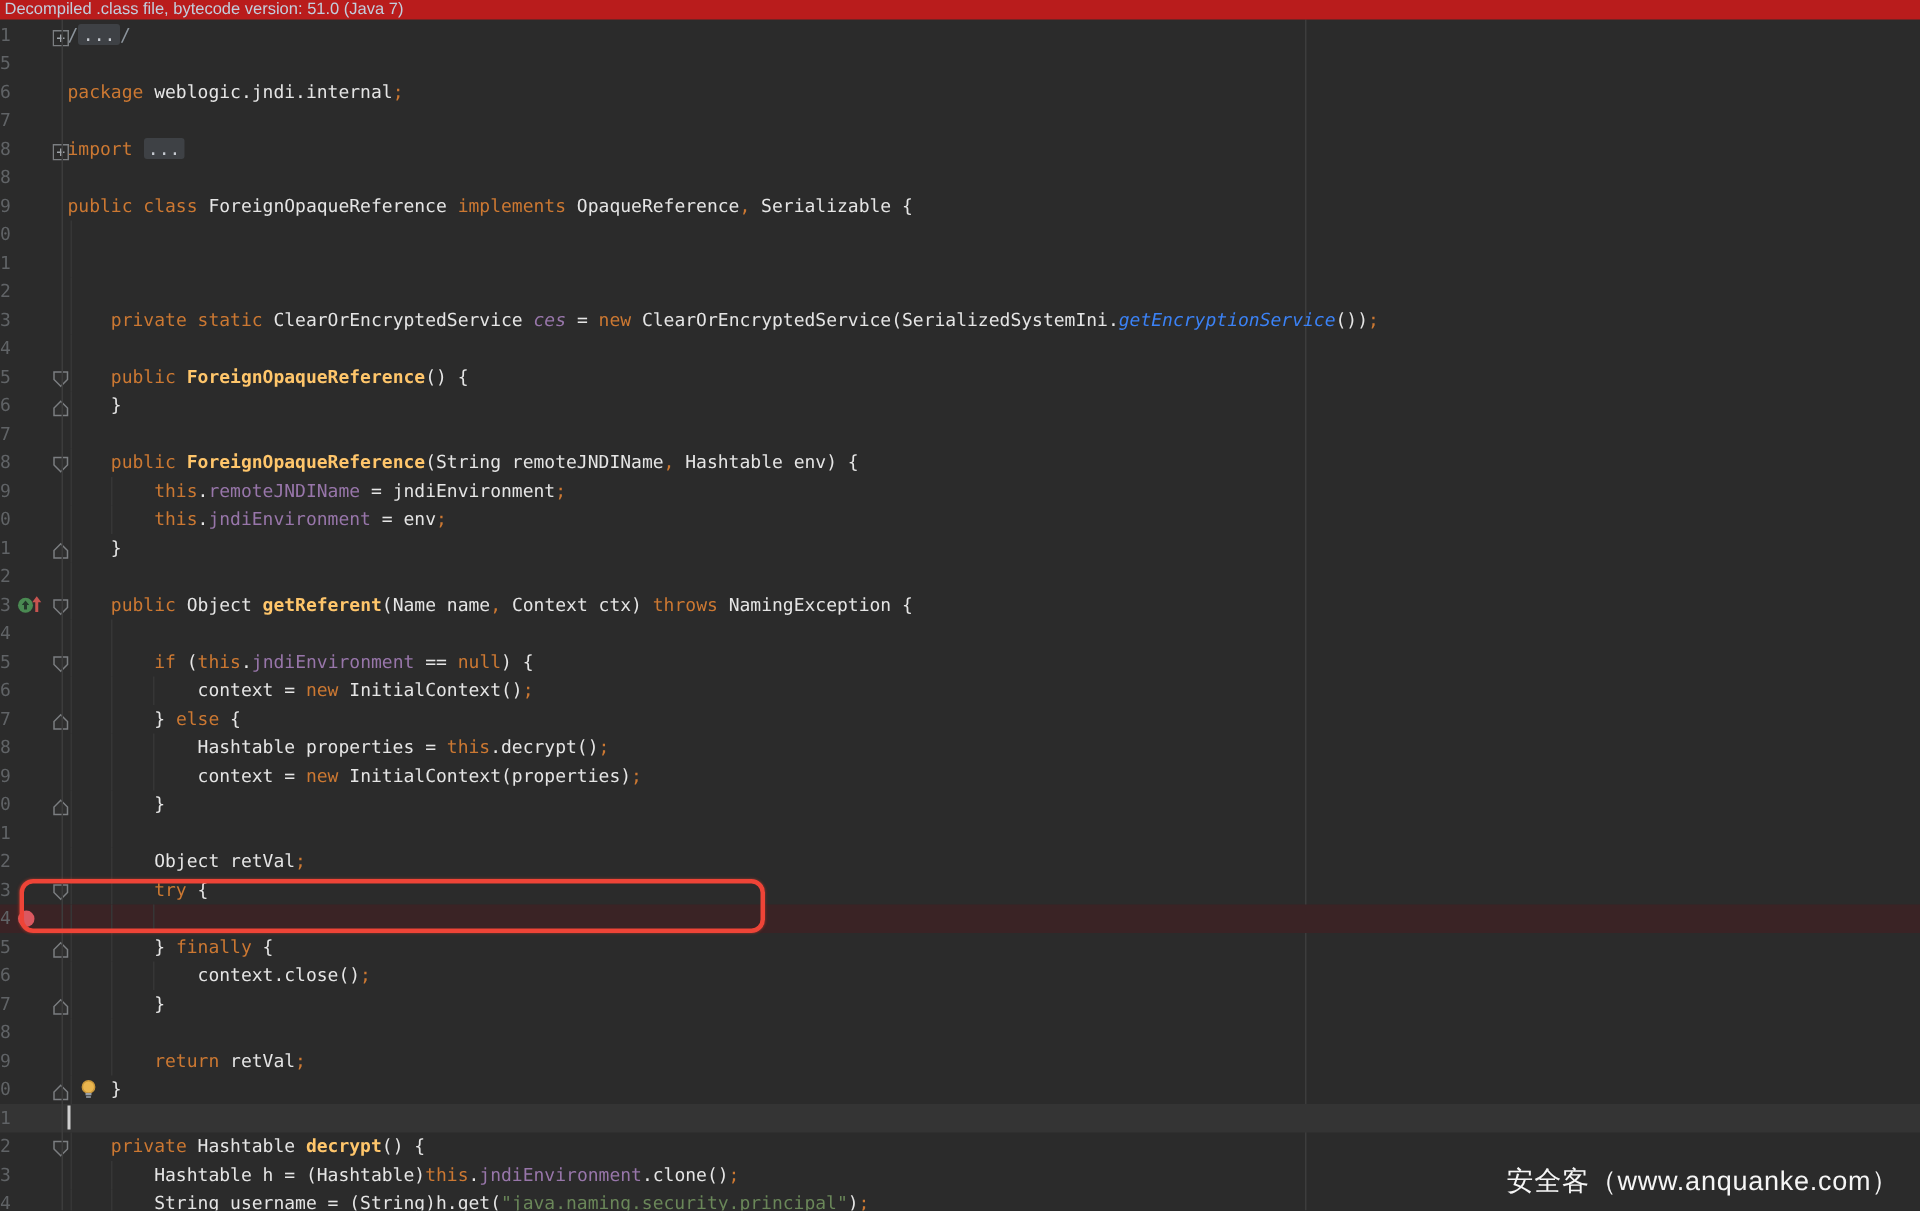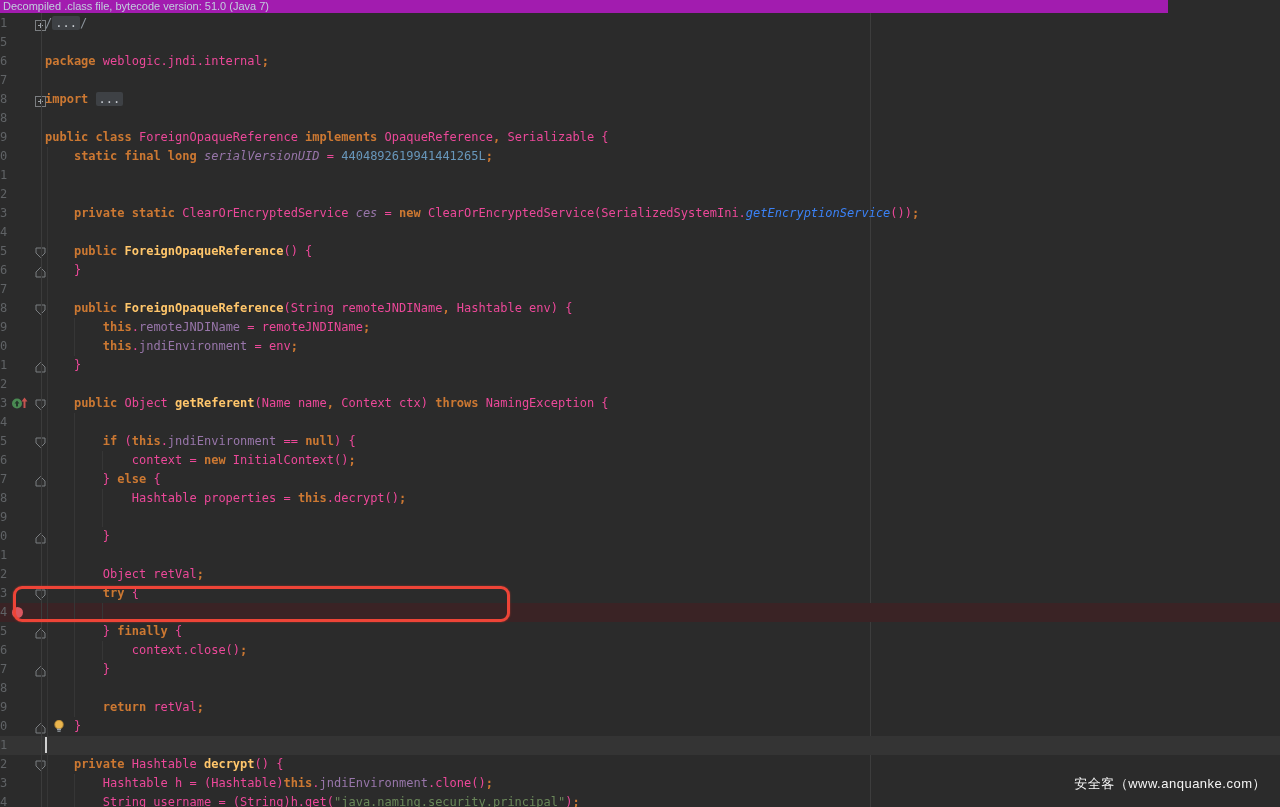--- a/index.html
+++ b/index.html
@@ -4,22 +4,22 @@
 <style>
   html,body{margin:0;padding:0;}
   body{
     width:1280px;height:807px;overflow:hidden;
     background:#2b2b2b;
     font-family:"DejaVu Sans Mono",monospace;
     position:relative;
   }
   
   .banner{
-    position:absolute;left:0;top:0;width:1168px;height:13px;
-    background:#a21caf;color:#c2cedd;
+    position:absolute;left:0;top:0;width:1280px;height:13px;
+    background:#b91c1c;color:#c2cedd;
     font-family:"Liberation Sans",sans-serif;
     font-size:11px;line-height:13px;padding-left:3px;box-sizing:border-box;
     z-index:5;
   }
   .editor{position:absolute;left:0;top:13px;width:1280px;height:794px;}
   
   .gutter-sep{position:absolute;left:41px;top:0;bottom:0;width:1px;background:#3c3c3c;z-index:3;}
   .margin-guide{position:absolute;left:870px;top:0;bottom:0;width:1px;background:#3d3d3d;z-index:1;}
 
   .rows{position:absolute;left:0;top:1px;width:1280px;z-index:2;}
@@ -29,40 +29,40 @@
 
   .ln{position:absolute;left:0;top:0;color:#606366;}
   .gicon{position:absolute;left:11px;top:3px;z-index:4;}
   .fold{position:absolute;left:35px;top:4px;z-index:4;}
   .bulb{position:absolute;left:53px;top:3px;z-index:4;}
   .code{position:absolute;left:45px;top:0;white-space:pre;color:#a9b7c6;}
   .guide{position:absolute;top:0;height:19px;width:1px;background:#363636;}
   .caret-bar{position:absolute;left:45px;top:1px;width:2px;height:16px;background:#d0d0d0;z-index:4;}
 
   
-  .tk-kw{color:#cc7832;font-weight:bold;}
-  .tk-def{color:#ec4899;}
+  .tk-kw{color:#cc7832;}
+  .tk-def{color:#e5e5e5;}
   .tk-field{color:#9876aa;}
   .tk-sfield{color:#9876aa;font-style:italic;}
   .tk-num{color:#6897bb;}
   .tk-str{color:#6a8759;}
   .tk-mdecl{color:#ffc66b;font-weight:bold;}
   .tk-smcall{color:#3b82f6;font-style:italic;}
   .tk-cmt{color:#8c949c;}
   .tk-box{color:#c7cbd1;background:#3e4145;border-radius:2px;padding:0 3px;}
 
   
   .red-box{
     position:absolute;left:13px;top:573px;width:491px;height:30px;
     border:3px solid #ee4437;border-radius:9px;z-index:10;
     box-shadow:0 0 2px rgba(232,67,47,.6);
   }
   .watermark{
     position:absolute;right:14px;top:762px;z-index:11;
-    color:#f5f5f5;font-size:13px;letter-spacing:.5px;
+    color:#f5f5f5;font-size:18px;letter-spacing:.5px;
     font-family:"Liberation Sans",sans-serif;
   }
 </style>
 </head>
 <body>
 
 <div class="banner">Decompiled .class file, bytecode version: 51.0 (Java 7)</div>
 
 <div class="editor">
   <div class="margin-guide"></div>
@@ -99,21 +99,20 @@
         <span class="ln">8</span>
         <span class="code"></span>
       </div>
       <div class="row">
         <span class="ln">9</span>
         <span class="code"><span class="tk-kw">public class </span><span class="tk-def">ForeignOpaqueReference </span><span class="tk-kw">implements </span><span class="tk-def">OpaqueReference</span><span class="tk-kw">,</span><span class="tk-def"> Serializable {</span></span>
       </div>
       <div class="row">
         <div class="guide" style="left: 47px;"></div>
         <span class="ln">0</span>
-        <span class="code">    <span class="tk-kw">static final long </span><span class="tk-sfield">serialVersionUID</span><span class="tk-def"> = </span><span class="tk-num">4404892619941441265L</span><span class="tk-kw">;</span></span>
       </div>
       <div class="row">
         <div class="guide" style="left: 47px;"></div>
         <span class="ln">1</span>
       </div>
       <div class="row">
         <div class="guide" style="left: 47px;"></div>
         <span class="ln">2</span>
       </div>
       <div class="row">
@@ -152,21 +151,21 @@
         <span class="ln">8</span>
         <span class="fold"><svg width="11" height="12">
             <path d="M1 1 H10 V6 L5.5 10.5 L1 6 Z" fill="#2f2f2f" stroke="#7b7e81"></path>
           </svg></span>
         <span class="code">    <span class="tk-kw">public </span><span class="tk-mdecl">ForeignOpaqueReference</span><span class="tk-def">(String remoteJNDIName</span><span class="tk-kw">,</span><span class="tk-def"> Hashtable env) {</span></span>
       </div>
       <div class="row">
         <div class="guide" style="left: 47px;"></div>
         <div class="guide" style="left: 74px;"></div>
         <span class="ln">9</span>
-        <span class="code">        <span class="tk-kw">this</span><span class="tk-def">.</span><span class="tk-field">remoteJNDIName</span><span class="tk-def"> = remoteJNDIName</span><span class="tk-kw">;</span></span>
+        <span class="code">        <span class="tk-kw">this</span><span class="tk-def">.</span><span class="tk-field">remoteJNDIName</span><span class="tk-def"> = jndiEnvironment</span><span class="tk-kw">;</span></span>
       </div>
       <div class="row">
         <div class="guide" style="left: 47px;"></div>
         <div class="guide" style="left: 74px;"></div>
         <span class="ln">0</span>
         <span class="code">        <span class="tk-kw">this</span><span class="tk-def">.</span><span class="tk-field">jndiEnvironment</span><span class="tk-def"> = env</span><span class="tk-kw">;</span></span>
       </div>
       <div class="row">
         <div class="guide" style="left: 47px;"></div>
         <span class="ln">1</span>
@@ -229,20 +228,21 @@
         <div class="guide" style="left: 74px;"></div>
         <div class="guide" style="left: 102px;"></div>
         <span class="ln">8</span>
         <span class="code">            <span class="tk-def">Hashtable properties = </span><span class="tk-kw">this</span><span class="tk-def">.decrypt()</span><span class="tk-kw">;</span></span>
       </div>
       <div class="row">
         <div class="guide" style="left: 47px;"></div>
         <div class="guide" style="left: 74px;"></div>
         <div class="guide" style="left: 102px;"></div>
         <span class="ln">9</span>
+        <span class="code">            <span class="tk-def">context = </span><span class="tk-kw">new </span><span class="tk-def">InitialContext(properties)</span><span class="tk-kw">;</span></span>
       </div>
       <div class="row">
         <div class="guide" style="left: 47px;"></div>
         <div class="guide" style="left: 74px;"></div>
         <span class="ln">0</span>
         <span class="fold"><svg width="11" height="12">
             <path d="M1 11 H10 V6 L5.5 1.5 L1 6 Z" fill="#2f2f2f" stroke="#7b7e81"></path>
           </svg></span>
         <span class="code">        <span class="tk-def">}</span></span>
       </div>

